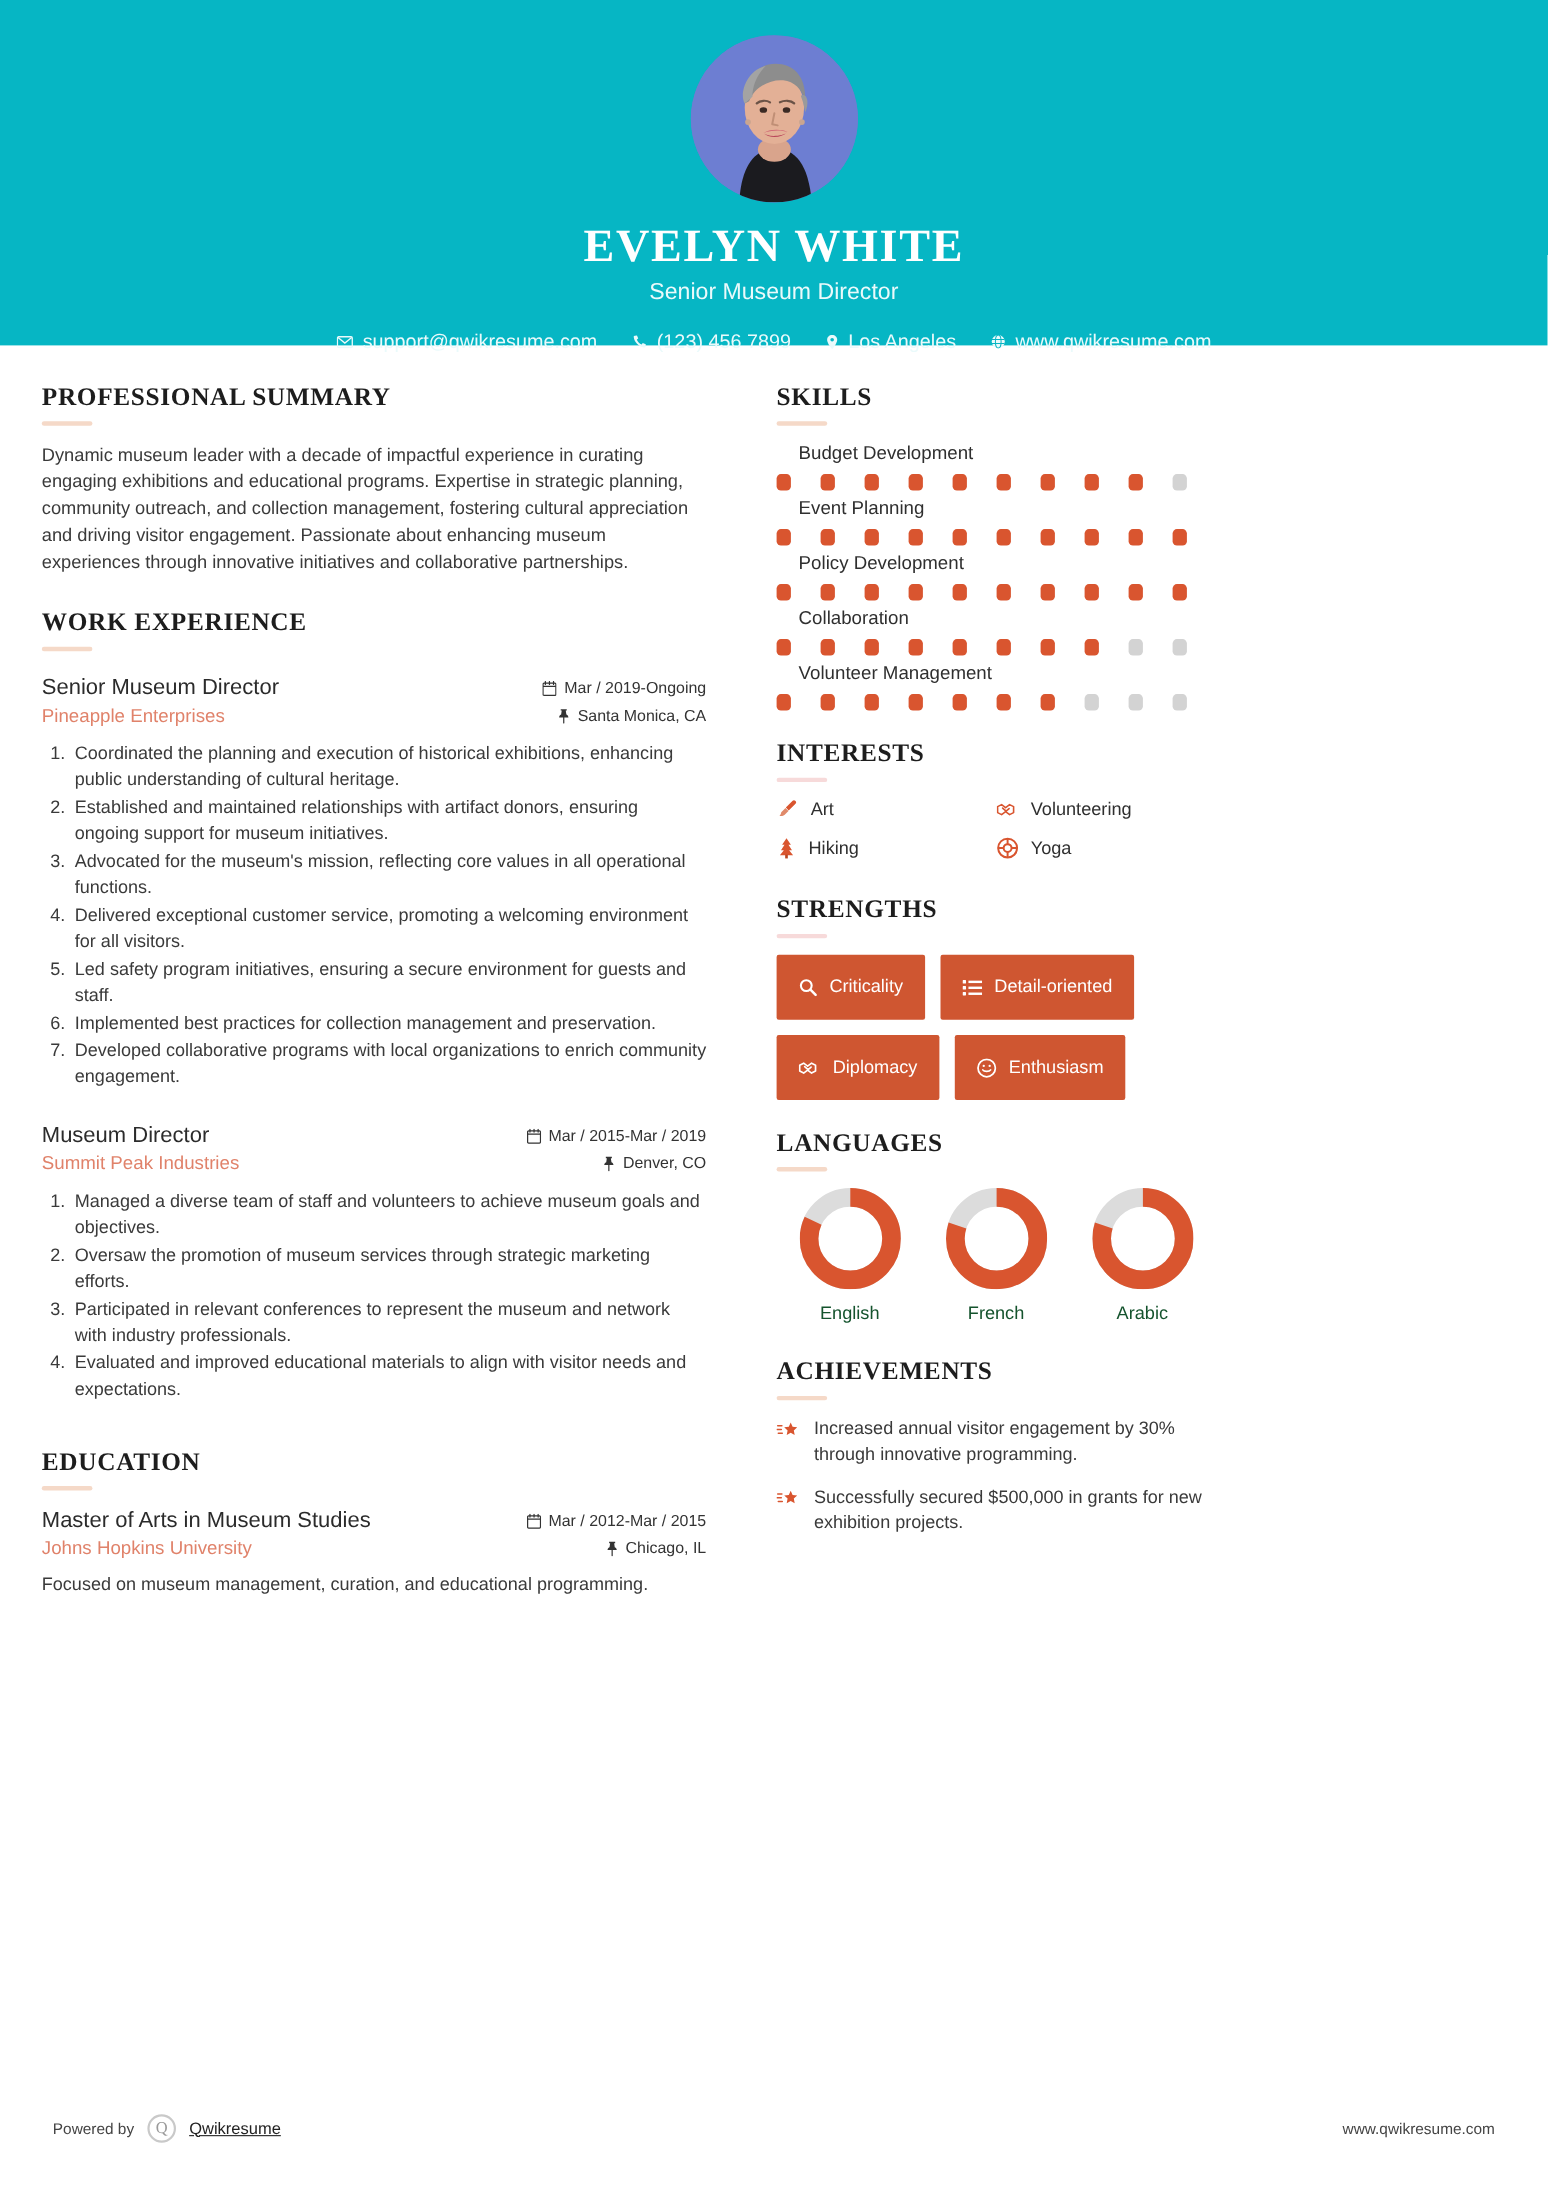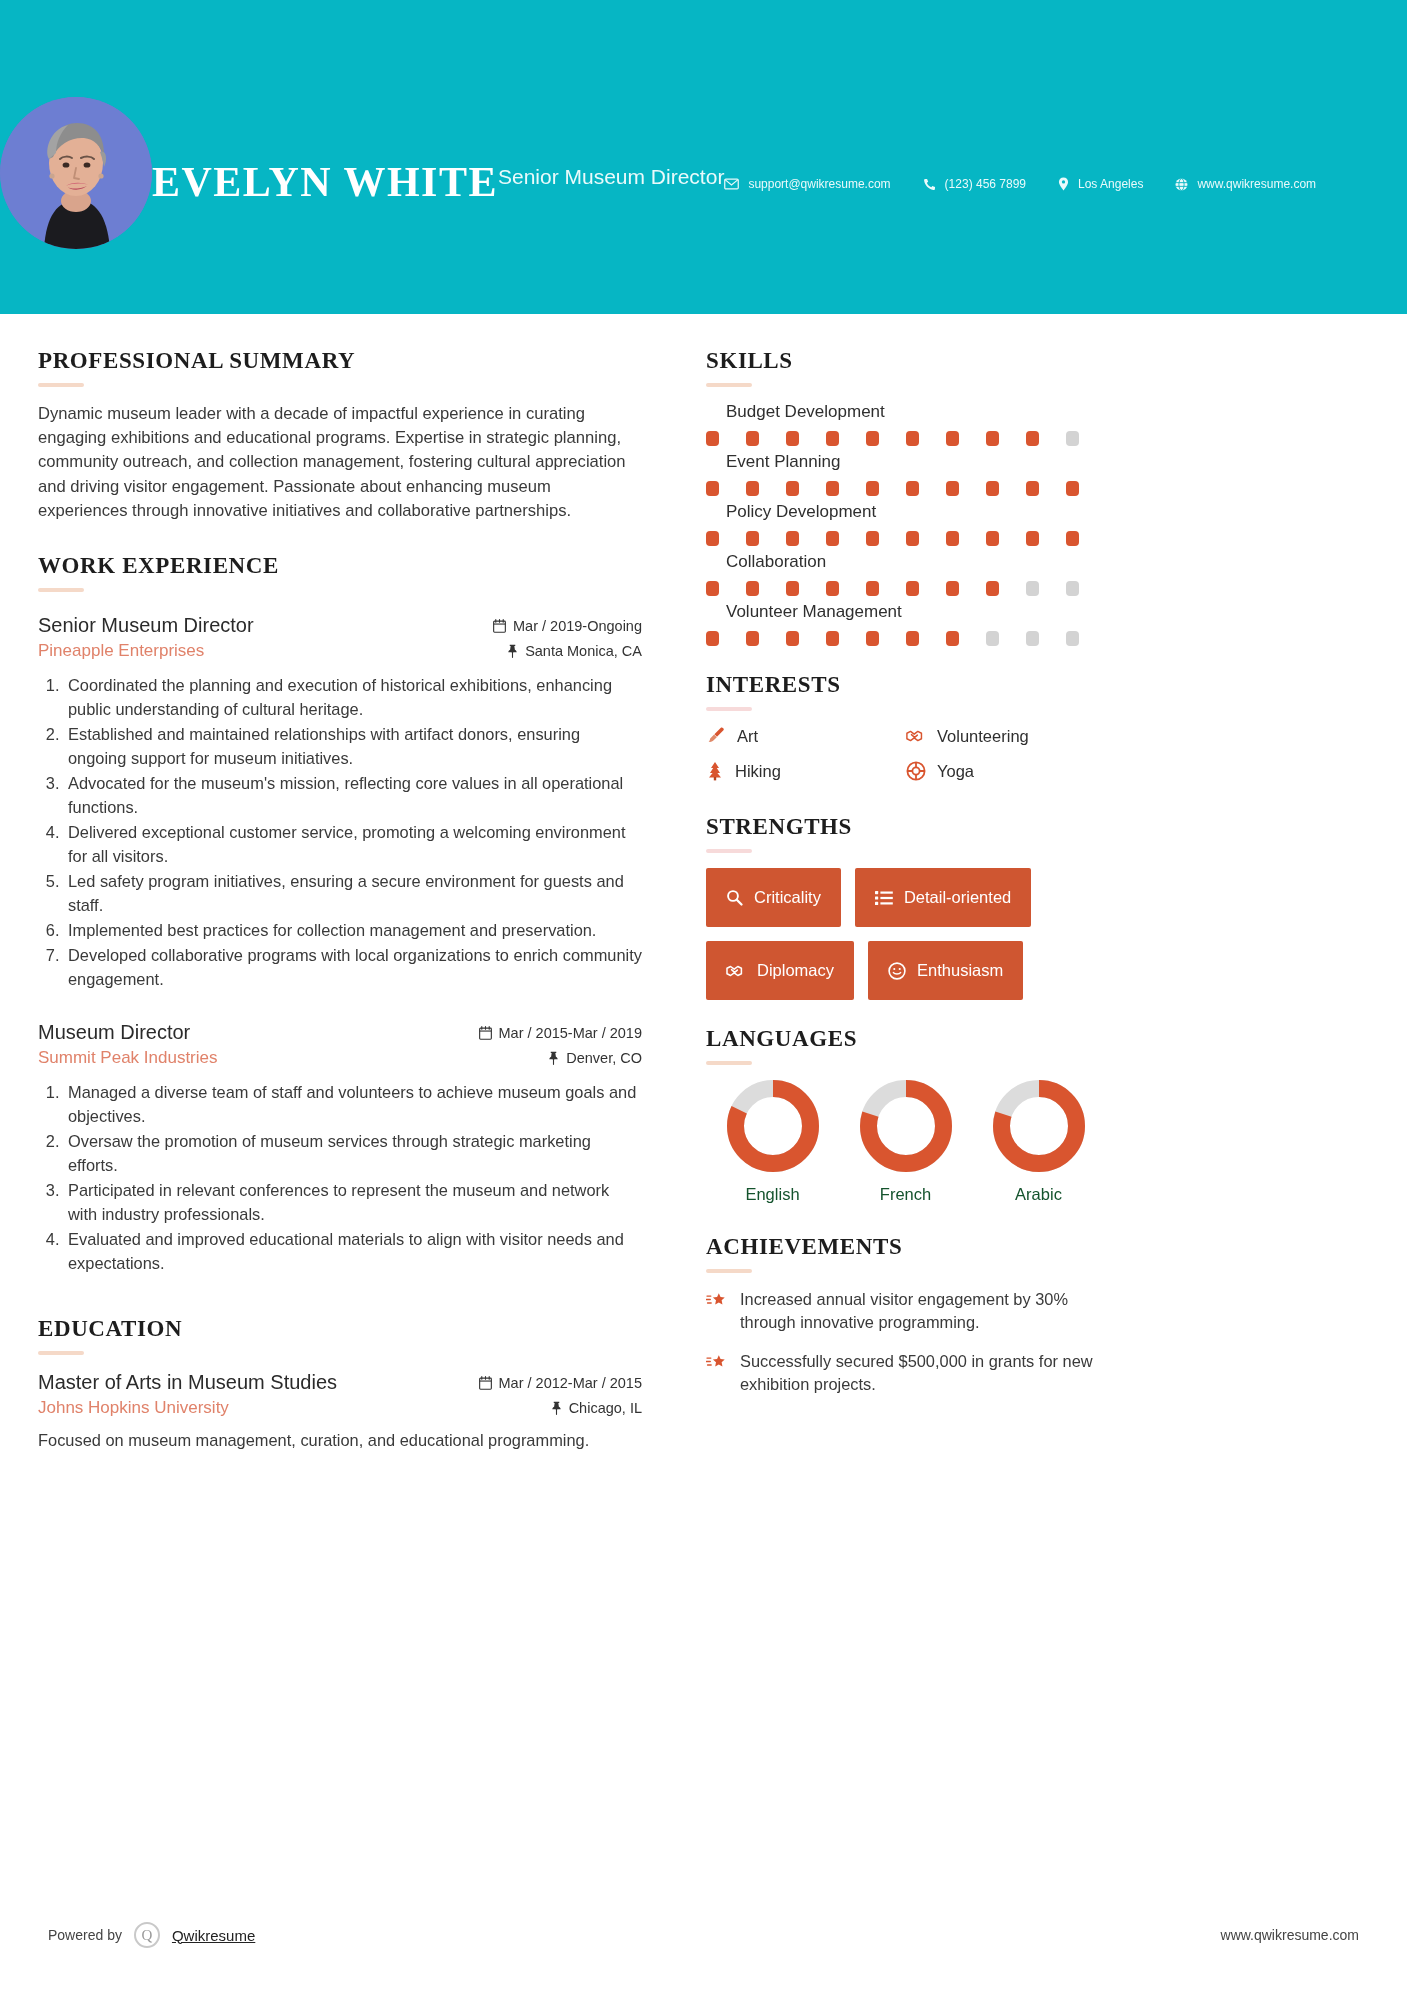--- a/index.html
+++ b/index.html
@@ -10,20 +10,21 @@
     color:#2b2b2b;
     -webkit-font-smoothing:antialiased;
   }
   .page { width:1407px; min-height:1990px; position:relative; background:#fff; }
 
   
   .header {
     background:#06b6c4;
     height:314px;
     display:flex;
+    flex-direction:column;
     align-items:center;
     justify-content:flex-start;
     padding-top:32px;
   }
   .avatar {
     width:152px; height:152px; border-radius:50%;
     background:#6d7ed2;
     overflow:hidden; position:relative;
     flex:none;
   }
@@ -40,21 +41,21 @@
   .role {
     font-size:21px;
     color:#eafafb;
     margin-top:8px;
     font-weight:400;
   }
   .contact {
     display:flex; align-items:center; gap:0;
     margin-top:22px;
     color:#eafafb;
-    font-size:12px;
+    font-size:18px;
   }
   .contact .citem { display:flex; align-items:center; gap:9px; padding:0 16px; }
   .contact .citem:first-child { padding-left:0; }
   .contact .citem:last-child { padding-right:0; }
   .contact svg { display:block; }
 
   
   .content {
     display:flex;
     padding:34px 38px 0 38px;

